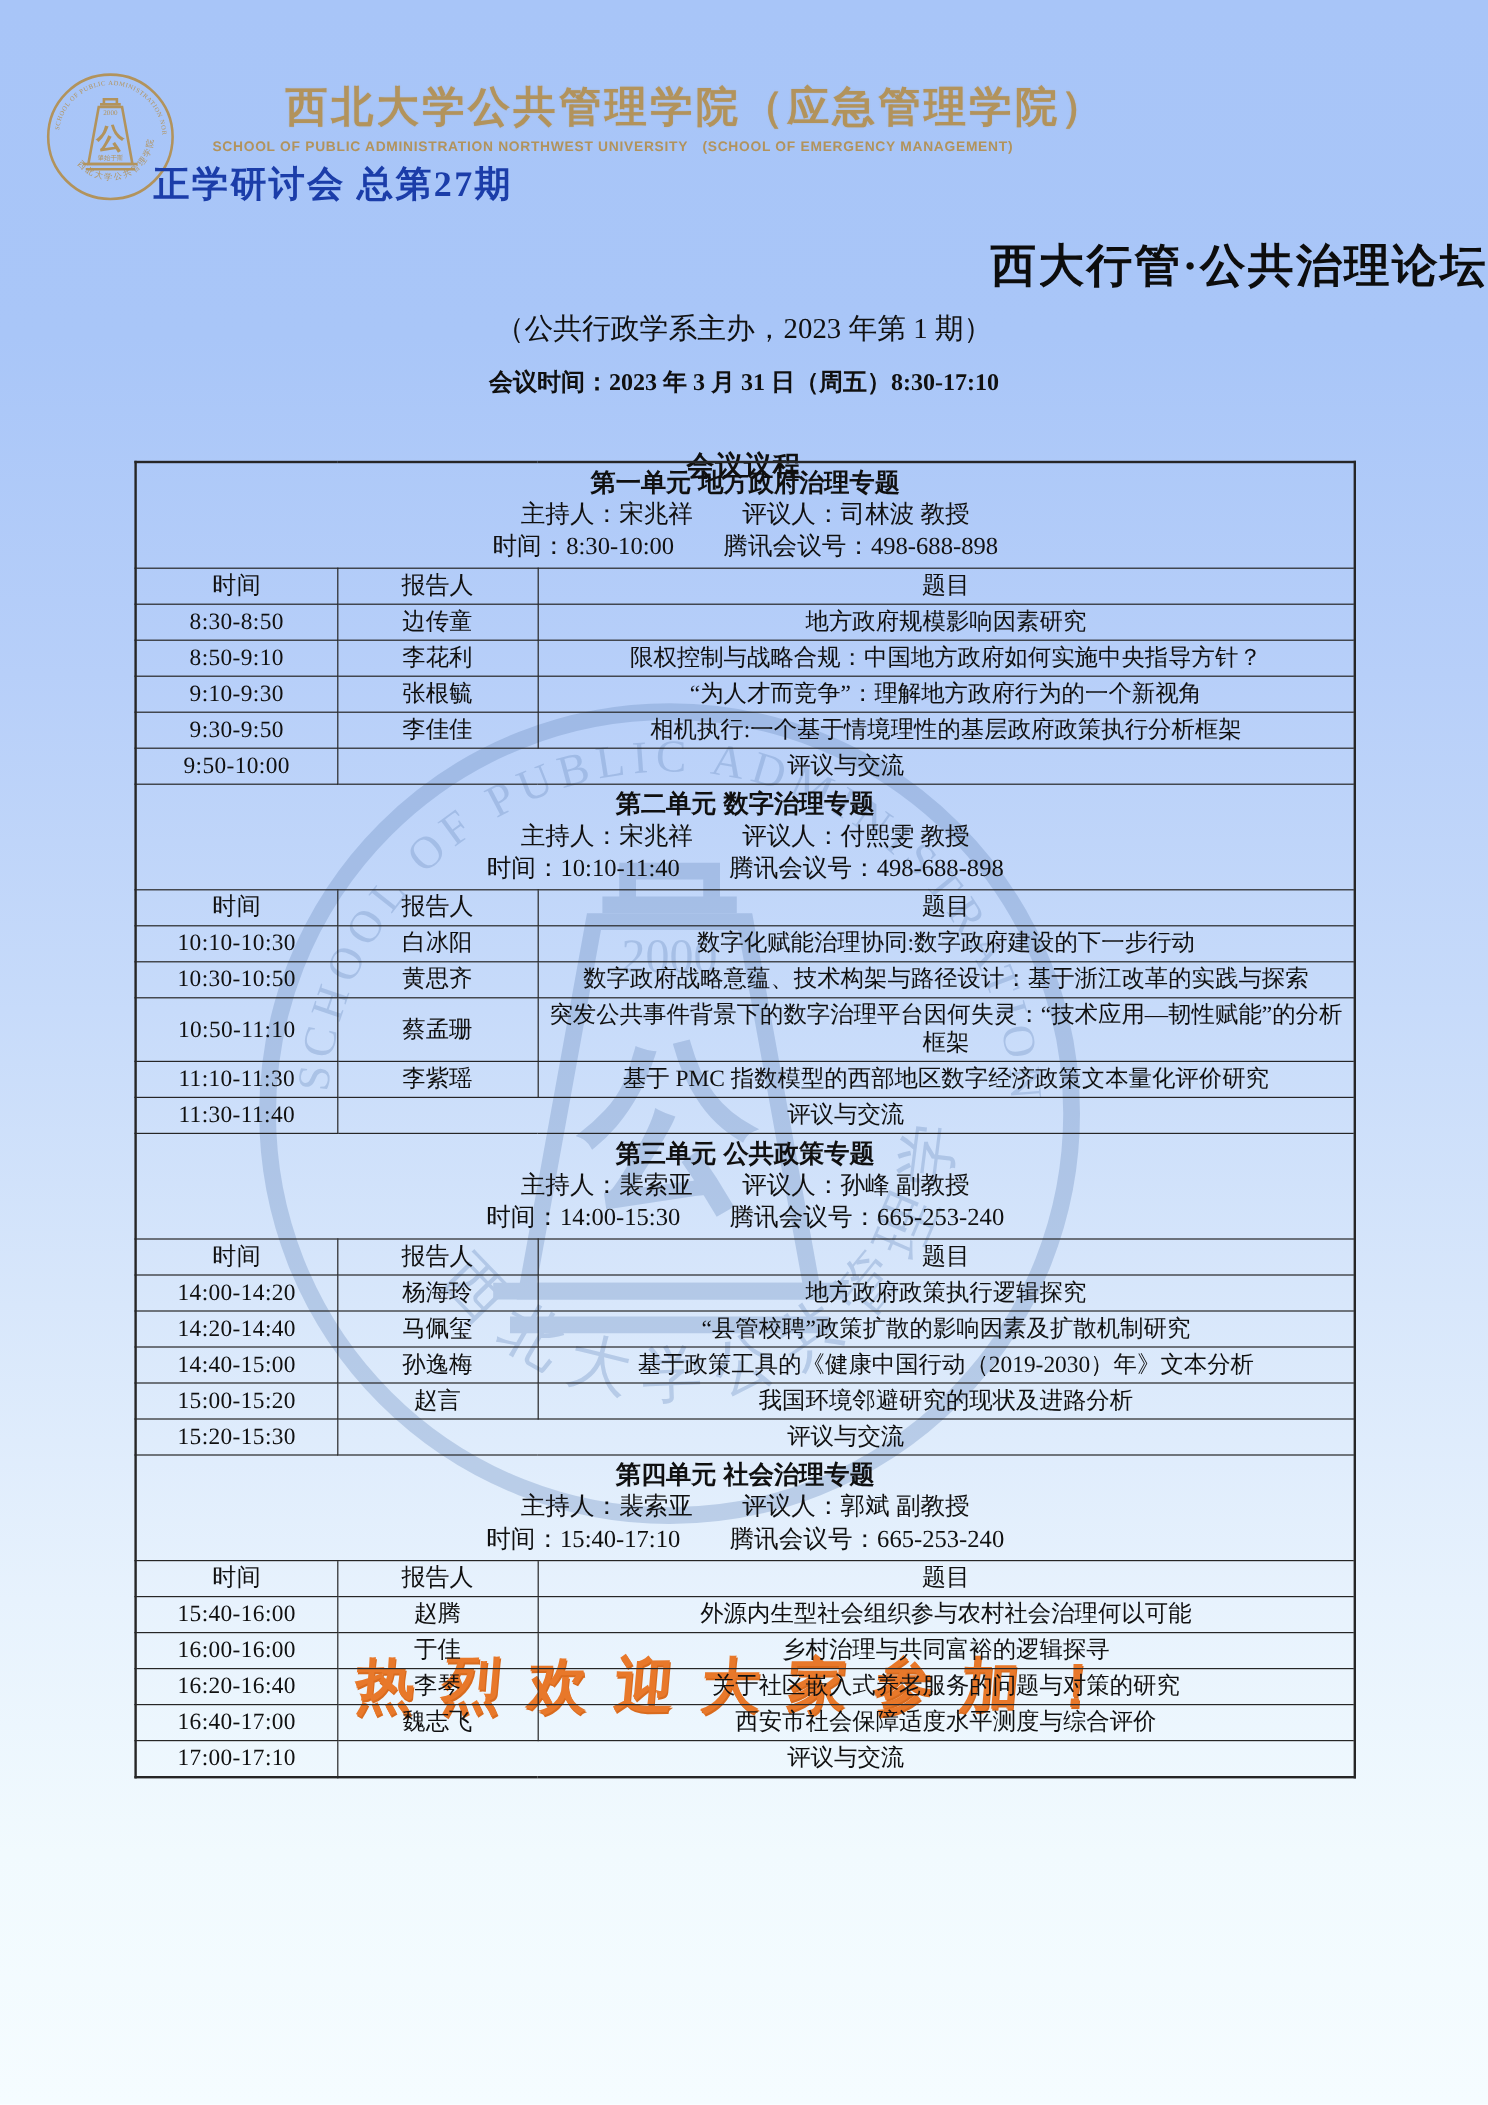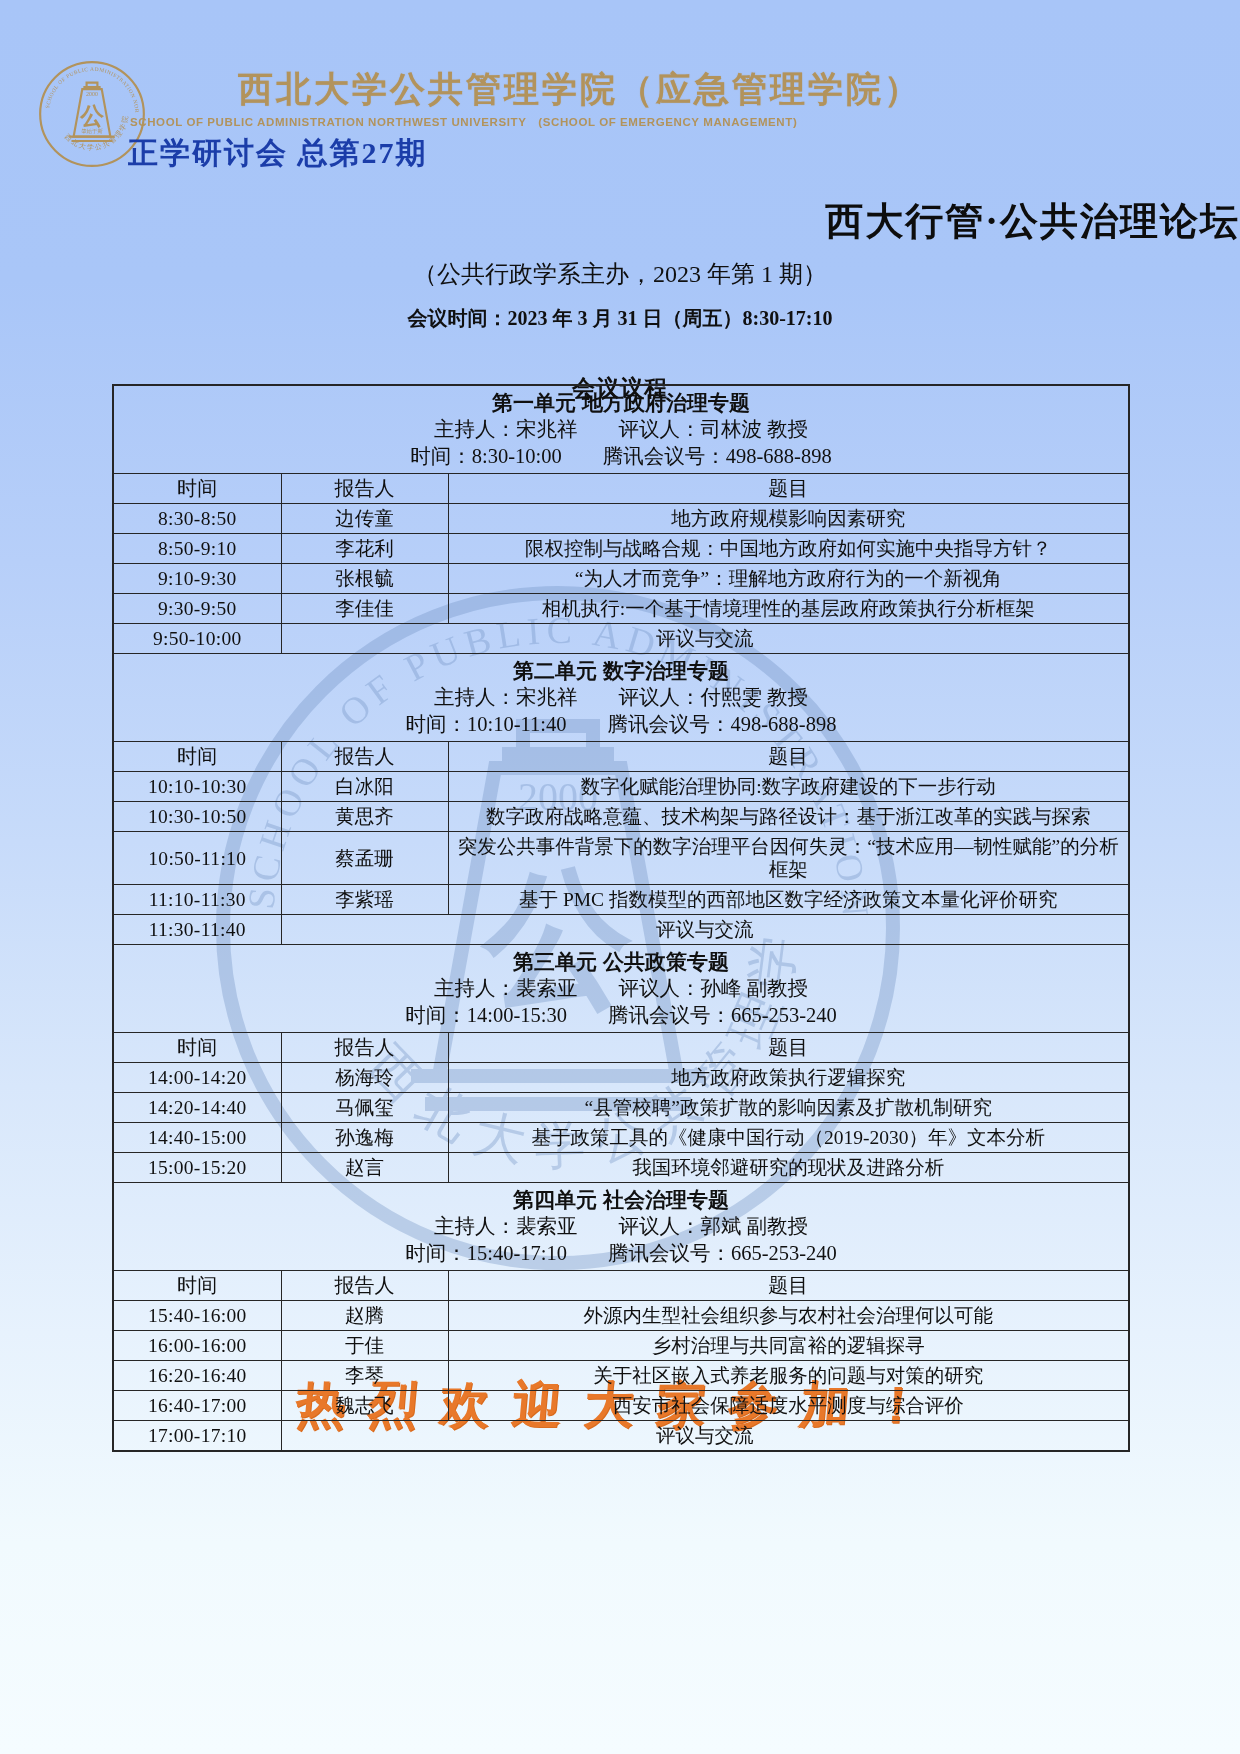--- a/index.html
+++ b/index.html
@@ -17,21 +17,21 @@
   .logo{position:absolute;left:38px;top:60px;width:108px;height:108px;}
   .org{position:absolute;left:130px;top:70px;width:900px;}
   .org-cn{
     font-size:35px;font-weight:bold;color:#b2935c;
     letter-spacing:3px;line-height:40px;
     text-shadow:0 0 1px rgba(178,147,92,.6);
     text-align:center;
   }
   .org-en{
     margin-top:5px;font-family:"Liberation Sans","DejaVu Sans",sans-serif;
-    font-size:11.5px;font-weight:bold;color:#b2935c;letter-spacing:.6px;
+    font-size:11.5px;font-weight:bold;color:#b2935c;letter-spacing:.6px;margin-left:47px;
   }
   .series{
     position:absolute;left:128px;top:133px;
     font-size:30px;font-weight:bold;color:#1b3da9;letter-spacing:2px;
   }
   
   .title{
     position:absolute;top:196px;left:0;width:100%;text-align:right;
     font-size:38px;font-weight:bold;letter-spacing:2px;color:#0d0d0d;
   }
@@ -245,20 +245,24 @@
           <td class="c-time">14:40-15:00</td>
           <td class="c-speaker">孙逸梅</td>
           <td class="c-topic">基于政策工具的《健康中国行动（2019-2030）年》文本分析</td>
         </tr>
         <tr>
           <td class="c-time">15:00-15:20</td>
           <td class="c-speaker">赵言</td>
           <td class="c-topic">我国环境邻避研究的现状及进路分析</td>
         </tr>
         <tr>
+          <td class="c-time">15:20-15:30</td>
+          <td class="c-merged" colspan="2">评议与交流</td>
+        </tr>
+        <tr>
           <td class="sec-hdr" colspan="3">
             <div class="sec-title">第四单元 社会治理专题</div>
             <div class="sec-line">主持人：裴索亚　　评议人：郭斌 副教授</div>
             <div class="sec-line">时间：15:40-17:10　　腾讯会议号：665-253-240</div>
           </td>
         </tr>
         <tr>
           <td class="col-hdr c-time">时间</td>
           <td class="col-hdr c-speaker">报告人</td>
           <td class="col-hdr c-topic">题目</td>

